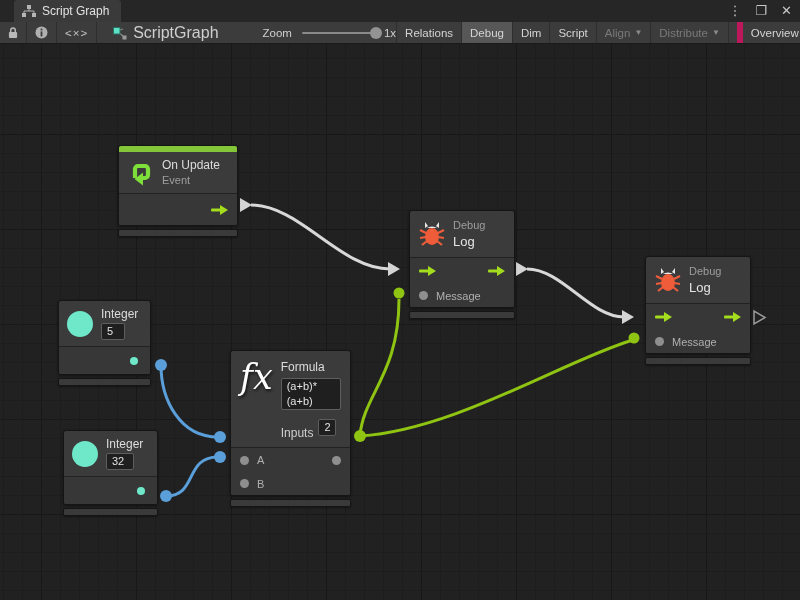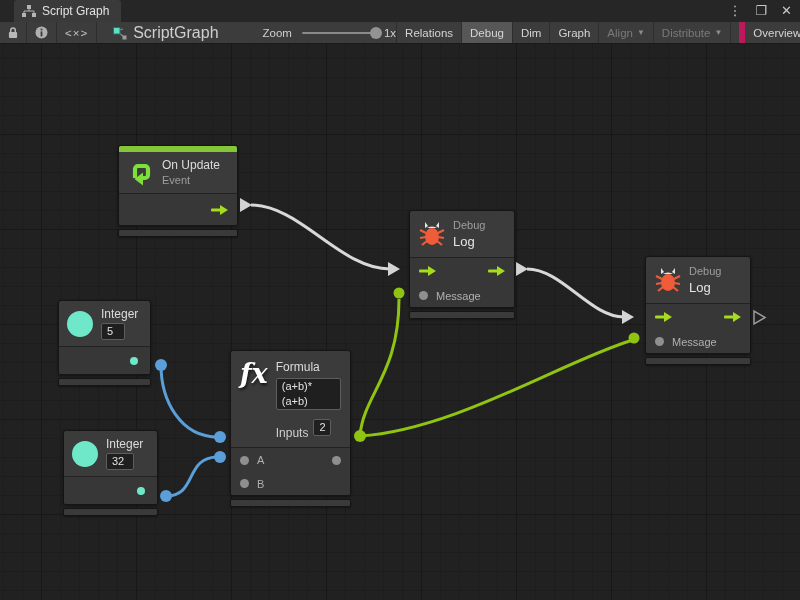--- a/index.html
+++ b/index.html
@@ -54,22 +54,22 @@
   .t-title { color:#dcdcdc; font-size:12px; line-height:14px; }
   .t-big   { color:#e4e4e4; font-size:13px; line-height:15px; }
   .t-sub   { color:#9e9e9e; font-size:11px; line-height:13px; }
   .t-port  { color:#b0b0b0; font-size:11px; }
   .field { background:#1f1f1f; border:1px solid #5e5e5e; border-radius:2px; color:#e2e2e2;
            font-size:11px; padding:0 5px; line-height:15px; display:inline-block; }
   .prow { display:flex; align-items:center; gap:8px; padding:0 9px; }
   .dot { width:9px; height:9px; border-radius:50%; background:#8f8f8f; flex:0 0 auto; }
   .dot.small { width:8px; height:8px; background:#6fe8c9; }
   .spacer { flex:1; }
-  .fx { font-family:"DejaVu Serif", serif; font-style:italic; font-weight:bold;
-        font-size:27px; color:#fff; text-shadow:1px 2px 3px rgba(0,0,0,.7); line-height:1; }
+  .fx { font-family:"DejaVu Serif", serif; font-style:italic; font-weight:normal;
+        font-size:35px; color:#fff; text-shadow:1px 2px 3px rgba(0,0,0,.7); line-height:1; }
   .col { display:flex; flex-direction:column; gap:2px; }
 </style>
 </head>
 <body>
 
 <div class="window">
 
   <div class="titlebar">
     <div class="tab">
       <svg width="14" height="12" viewBox="0 0 14 12">
@@ -128,21 +128,21 @@
       <div class="tbtn">
           <span>Relations</span>
         </div>
       <div class="tbtn active">
           <span>Debug</span>
         </div>
       <div class="tbtn">
           <span>Dim</span>
         </div>
       <div class="tbtn">
-          <span>Graph</span>
+          <span>Script</span>
         </div>
       <div class="tbtn disabled">
         <span>Align</span>
           <span class="caret">▼</span>
       </div>
       <div class="tbtn disabled">
         <span>Distribute</span>
           <span class="caret">▼</span>
       </div>
       <div class="tbtn gap-before">

